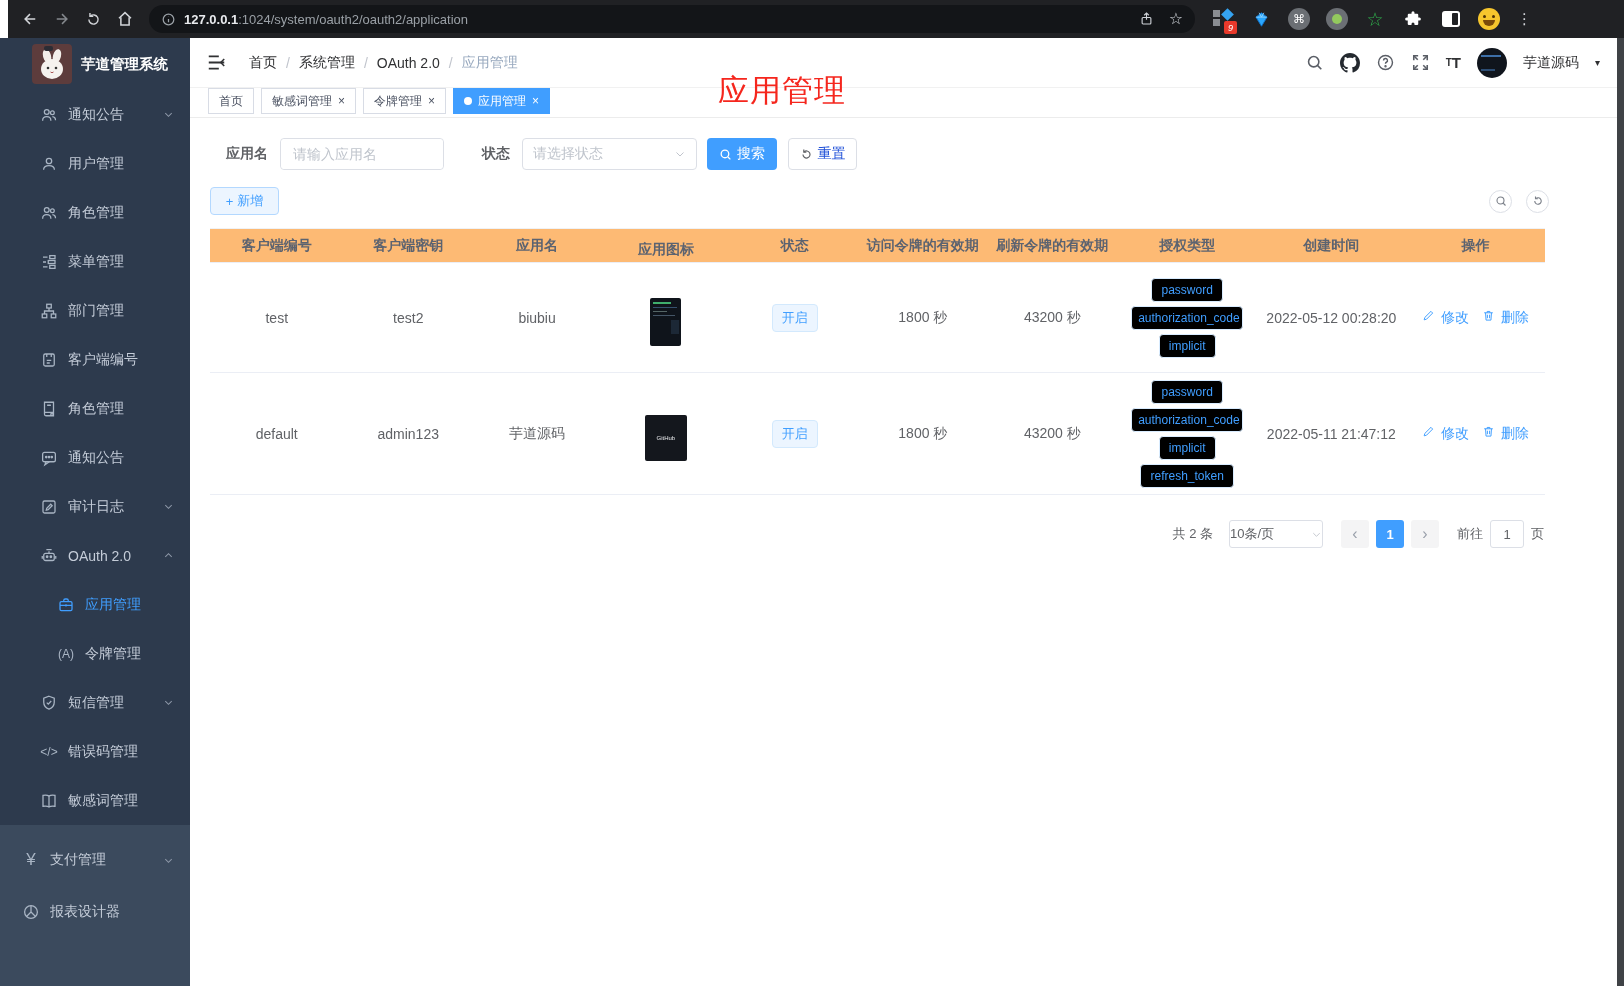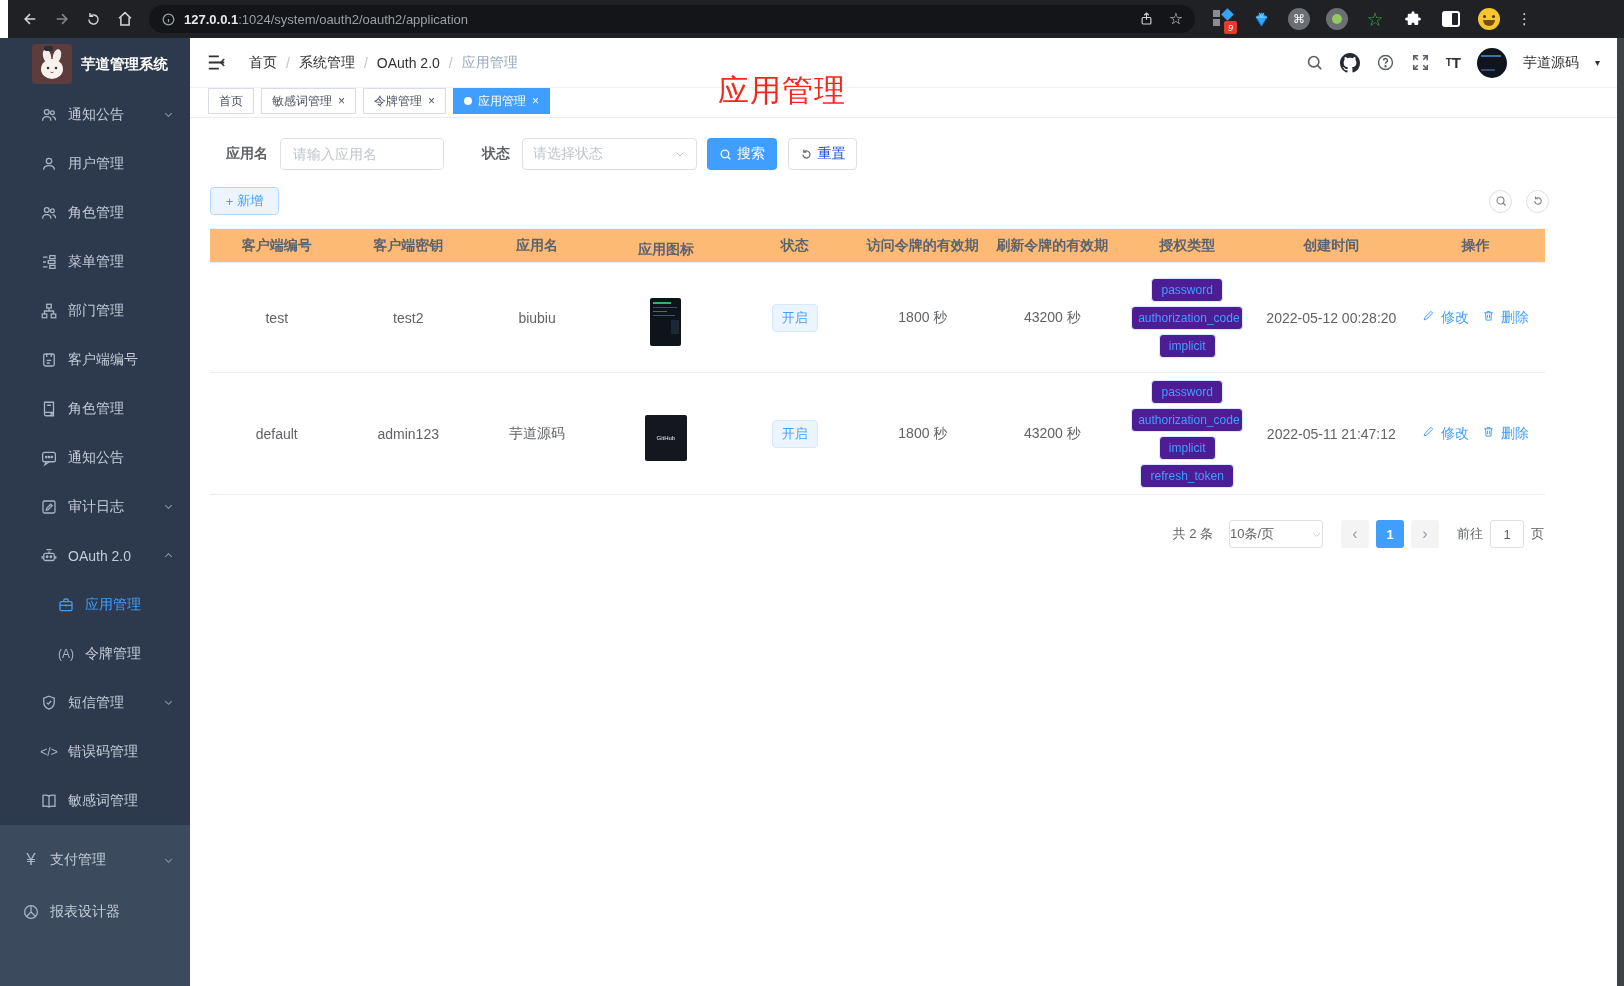--- a/index.html
+++ b/index.html
@@ -103,21 +103,21 @@
   .thumb-term{width:31px;height:48px;background:#0f141b;border-radius:2px;position:relative;overflow:hidden;}
   .thumb-term i{position:absolute;display:block;}
   .thumb-term .t1{left:3px;top:4px;width:18px;height:2px;background:#3fae6d;}
   .thumb-term .t2{left:3px;top:9px;width:24px;height:1px;background:#35506e;}
   .thumb-term .t3{left:3px;top:13px;width:14px;height:1px;background:#566;}
   .thumb-term .t4{left:3px;top:17px;width:22px;height:1px;background:#456;}
   .thumb-term .t5{right:2px;top:22px;width:8px;height:14px;background:#1c2836;}
   .thumb-git{width:42px;height:46px;background:#14171d;border-radius:2px;display:flex;align-items:center;justify-content:center;color:#e8eaed;font-size:6px;letter-spacing:0;}
   .status-tag{width:46px;height:28px;border-radius:4px;background:#ecf5ff;border:1px solid #d3e9fd;color:#409eff;display:flex;align-items:center;justify-content:center;font-size:13px;cursor:pointer;}
   .grants{display:flex;flex-direction:column;align-items:center;gap:4px;}
-  .tag{height:24px;line-height:22px;padding:0 9px;background:#4c1d95;border:1px solid #d9ecff;border-radius:4px;color:#409eff;font-size:12px;white-space:nowrap;}
+  .tag{height:24px;line-height:22px;padding:0 9px;background:#000000;border:1px solid #d9ecff;border-radius:4px;color:#409eff;font-size:12px;white-space:nowrap;}
   .tag.wide{max-width:112px;overflow:hidden;padding:0 6px;}
   .acts{display:flex;gap:13px;color:#409eff;}
   .act{display:flex;align-items:flex-start;gap:6px;cursor:pointer;white-space:nowrap;}
   
   .pager{position:absolute;top:482px;right:80px;height:28px;display:flex;align-items:center;font-size:13px;color:#606266;}
   .total{margin-right:16px;white-space:nowrap;}
   .psize{width:94px;height:28px;border:1px solid #dcdfe6;border-radius:3px;display:flex;align-items:center;justify-content:space-between;padding:0 0;color:#606266;margin-right:18px;cursor:pointer;}
   .pbtn{width:28px;height:28px;border-radius:3px;background:#f4f4f5;color:#9aa0ab;display:flex;align-items:center;justify-content:center;font-size:16px;cursor:pointer;}
   .pcur{width:28px;height:28px;border-radius:3px;background:#409eff;color:#fff;font-weight:600;font-size:13px;display:flex;align-items:center;justify-content:center;margin:0 7px;cursor:pointer;}
   .goto{margin-left:18px;display:flex;align-items:center;gap:7px;white-space:nowrap;}

